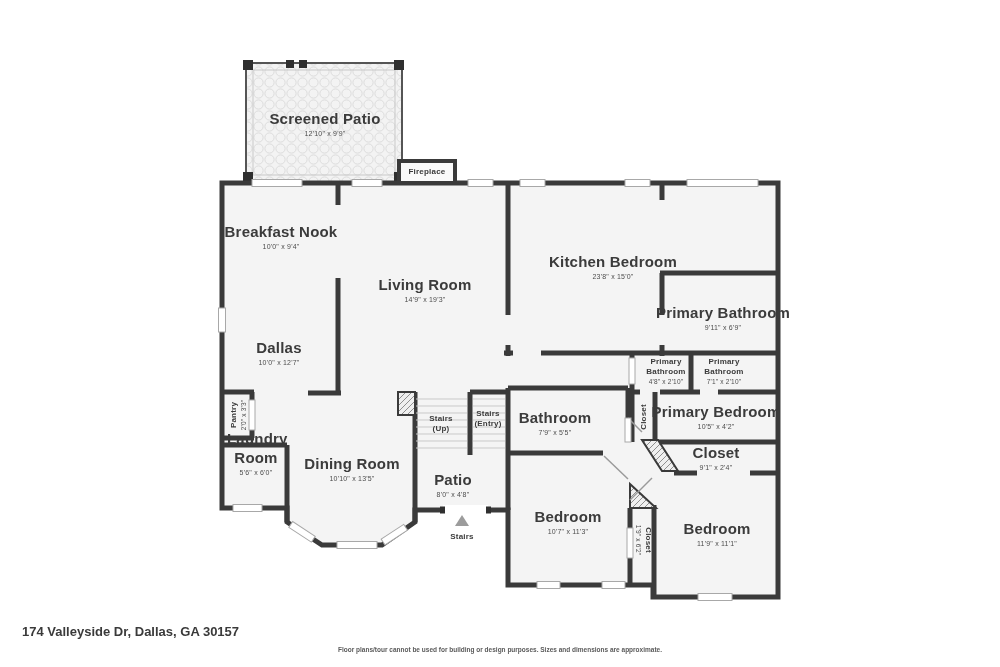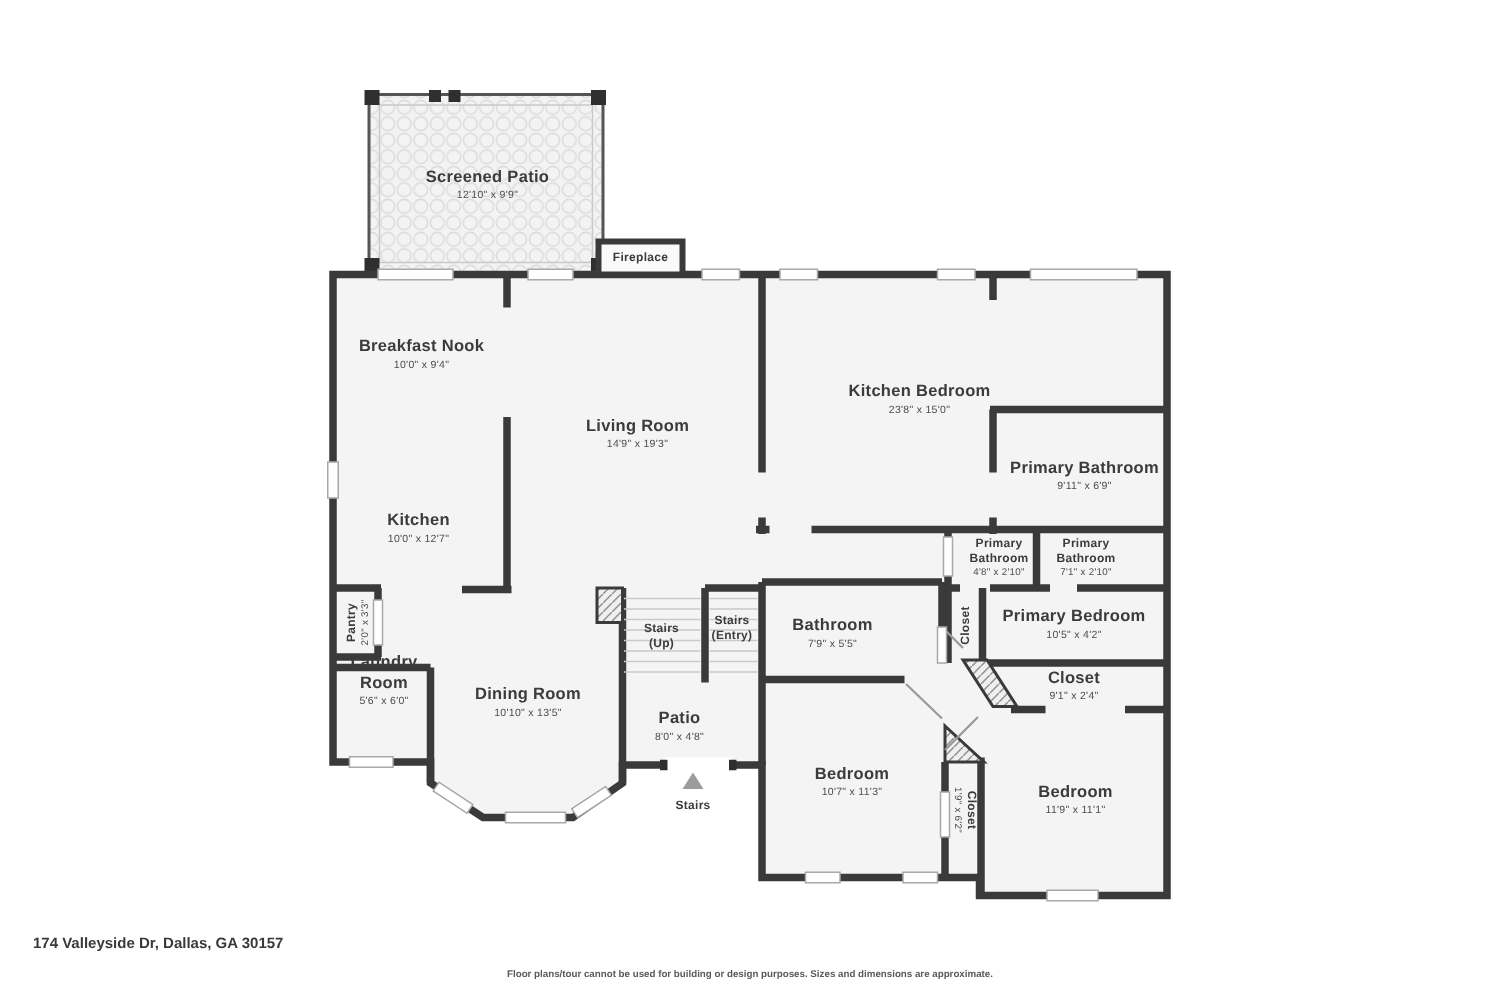--- a/index.html
+++ b/index.html
@@ -1,29 +1,29 @@
 <!DOCTYPE html>
 <html><head>
 <meta charset="utf-8">
 <style>
   html,body{margin:0;padding:0;background:#fff;}
   #plan{position:relative;width:1000px;height:667px;background:#fff;overflow:hidden;
         font-family:"Liberation Sans", sans-serif;}
   #plan svg{position:absolute;left:0;top:0;}
   .lbl{position:absolute;transform:translate(-50%,-50%);text-align:center;color:#3b3b3b;
        white-space:nowrap;pointer-events:none;line-height:1.25;}
-  .lbl .nm{font-size:11px;font-weight:600;letter-spacing:.2px;}
+  .lbl .nm{font-size:15px;font-weight:600;letter-spacing:.2px;}
   .lbl .dm{font-size:7px;font-weight:400;color:#4d4d4d;letter-spacing:.2px;margin-top:1px;}
   .lbl.sm .nm{font-size:8px;}
   .lbl.sm .dm{font-size:6.5px;}
   .lbl.wrap .nm{white-space:normal;width:58px;margin:0 auto;}
   .lbl.rot{transform:translate(-50%,-50%) rotate(-90deg);}
   .lbl.rot90{transform:translate(-50%,-50%) rotate(90deg);}
   .footer-line{position:absolute;color:#3a3a3a;}
-  #addr{left:22px;top:624px;font-size:10px;font-weight:700;}
+  #addr{left:22px;top:624px;font-size:13px;font-weight:700;}
   #floor{left:22px;top:643px;font-size:8px;font-weight:700;margin-top:40px;}
   #disclaimer{left:50%;top:646px;transform:translateX(-50%);font-size:6.5px;font-weight:700;color:#5a5a5a;}
 </style>
 </head>
 <body>
 
 <div id="plan">
 <svg width="1000" height="667" viewBox="0 0 1000 667">
   <defs>
     <pattern id="mesh" width="11" height="11" patternUnits="userSpaceOnUse">
@@ -178,21 +178,21 @@
     <div class="nm">Kitchen Bedroom</div>
       <div class="dm">23'8" x 15'0"</div>
     </div>
 
   <div class="lbl" style="left:723px;top:318px">
     <div class="nm">Primary Bathroom</div>
       <div class="dm">9'11" x 6'9"</div>
     </div>
 
   <div class="lbl" style="left:279px;top:353px">
-    <div class="nm">Kitchen</div>
+    <div class="nm">Dallas</div>
       <div class="dm">10'0" x 12'7"</div>
     </div>
 
   <div class="lbl sm wrap" style="left:666px;top:372px">
     <div class="nm">Primary Bathroom</div>
       <div class="dm">4'8" x 2'10"</div>
     </div>
 
   <div class="lbl sm wrap" style="left:724px;top:372px">
     <div class="nm">Primary Bathroom</div>

